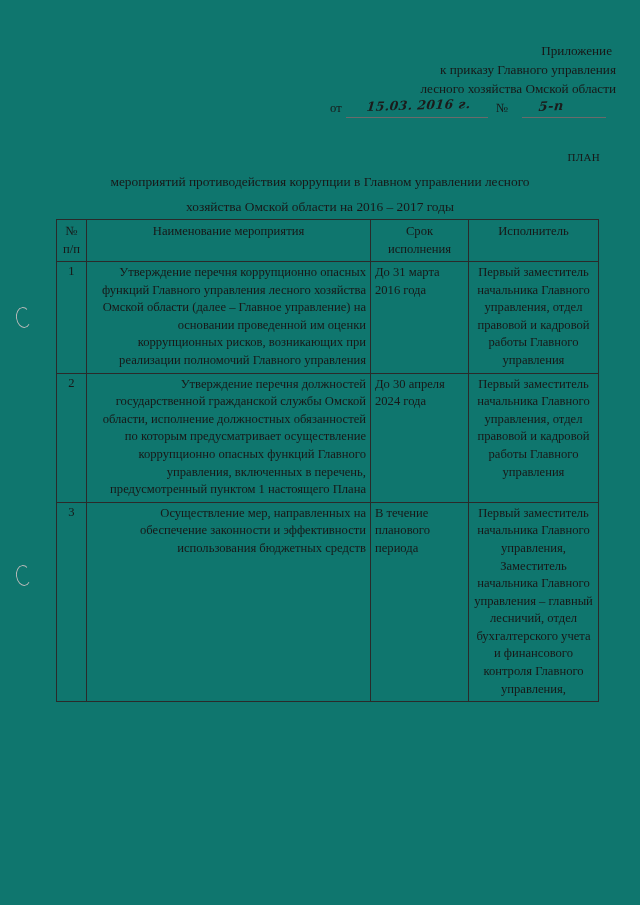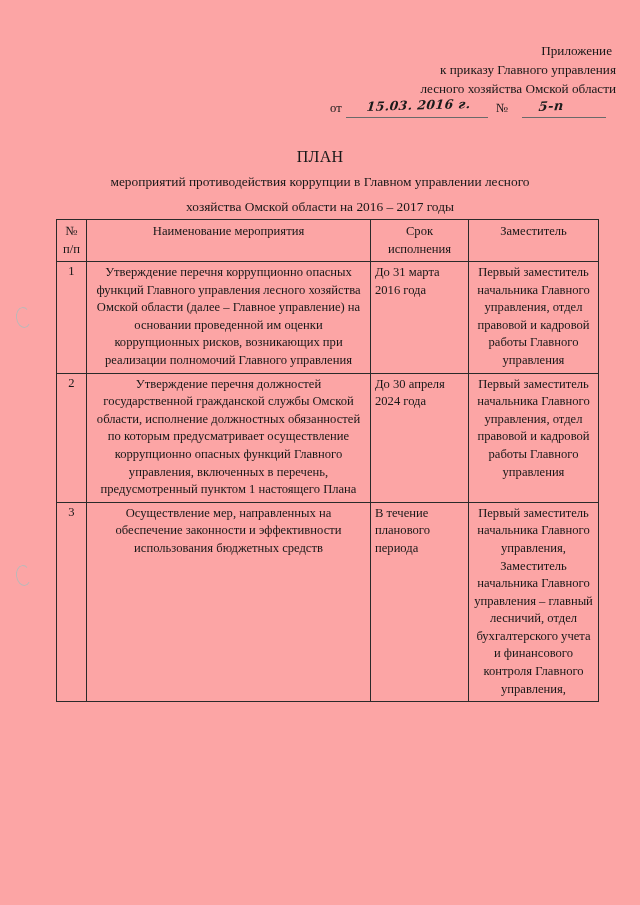--- a/index.html
+++ b/index.html
@@ -13,21 +13,21 @@
     position: relative;
     overflow: hidden;
     font-family: "Liberation Serif", "DejaVu Serif", serif;
     color: #181818;
     -webkit-font-smoothing: antialiased;
   }
 
   .page {
     position: absolute;
     inset: 0;
-    background: #fca5a5;
+    background: #0f766e;
   }
 
   
   .header-block {
     position: absolute;
     left: 318px;
     top: 41px;
     width: 300px;
     text-align: right;
     font-size: 13.2px;
@@ -92,25 +92,26 @@
 
   
   .title-wrap {
     position: absolute;
     left: 40px;
     top: 147px;
     width: 560px;
     text-align: center;
   }
   .doc-title {
-    font-size: 16px;
+    font-size: 11px;
     line-height: 20px;
     margin: 0;
     font-weight: normal;
     letter-spacing: 0.3px;
+    text-align: right;
   }
   .doc-subtitle {
     font-size: 13.4px;
     line-height: 20px;
     margin: 4px;
     padding-top: 1px;
     font-weight: normal;
   }
 
   
@@ -140,21 +141,21 @@
   col.c-num  { width: 30px; }
   col.c-name { width: 284px; }
   col.c-term { width: 98px; }
   col.c-exec { width: 130px; }
 
   td.cell-num {
     text-align: center;
     padding-top: 3px;
   }
   td.cell-name {
-    text-align: center;
+    text-align: right;
     line-height: 17.6px;
     padding-top: 3px;
     padding-left: 5px;
   }
   td.cell-term {
     line-height: 17.6px;
     padding-top: 3px;
   }
   td.cell-exec {
     text-align: center;
@@ -219,21 +220,21 @@
       <tr>
         <th>
           <span class="hdr-stack">№</span>
           <span class="hdr-stack">п/п</span>
         </th>
         <th>Наименование мероприятия</th>
         <th>
           <span class="hdr-stack">Срок</span>
           <span class="hdr-stack">исполнения</span>
         </th>
-        <th>Заместитель</th>
+        <th>Исполнитель</th>
       </tr>
     </thead>
     <tbody>
       <tr>
         <td class="cell-num">1</td>
         <td class="cell-name">Утверждение перечня коррупционно опасных функций Главного управления лесного хозяйства Омской области (далее – Главное управление) на основании проведенной им оценки коррупционных рисков, возникающих при реализации полномочий Главного управления</td>
         <td class="cell-term">До 31 марта 2016 года</td>
         <td class="cell-exec">Первый заместитель начальника Главного управления, отдел правовой и кадровой работы Главного управления</td>
       </tr>
       <tr>

